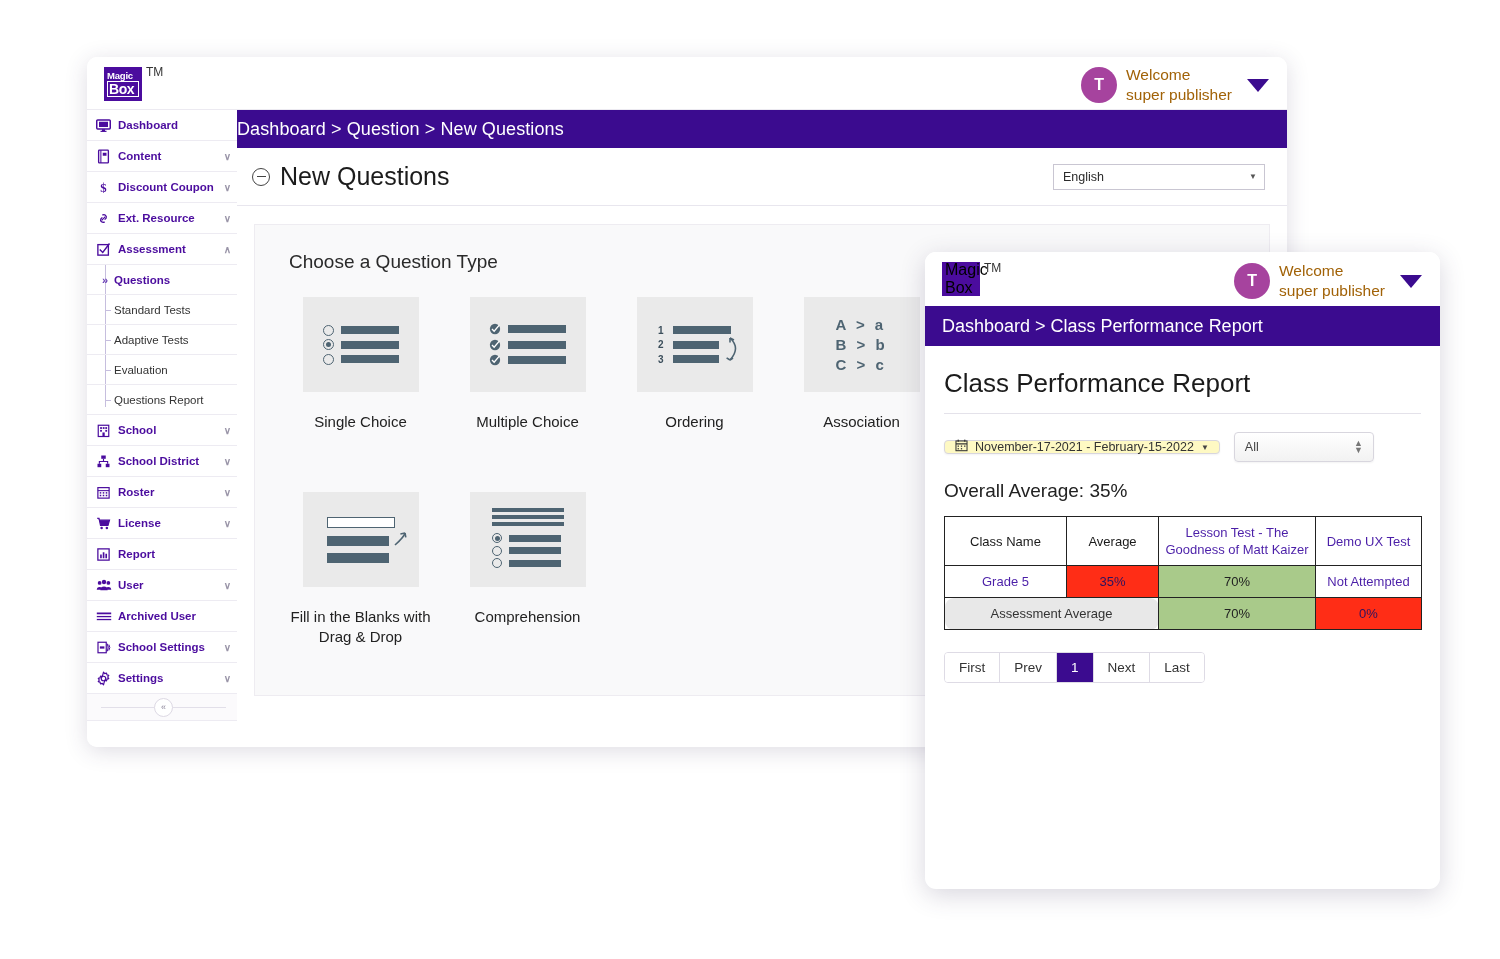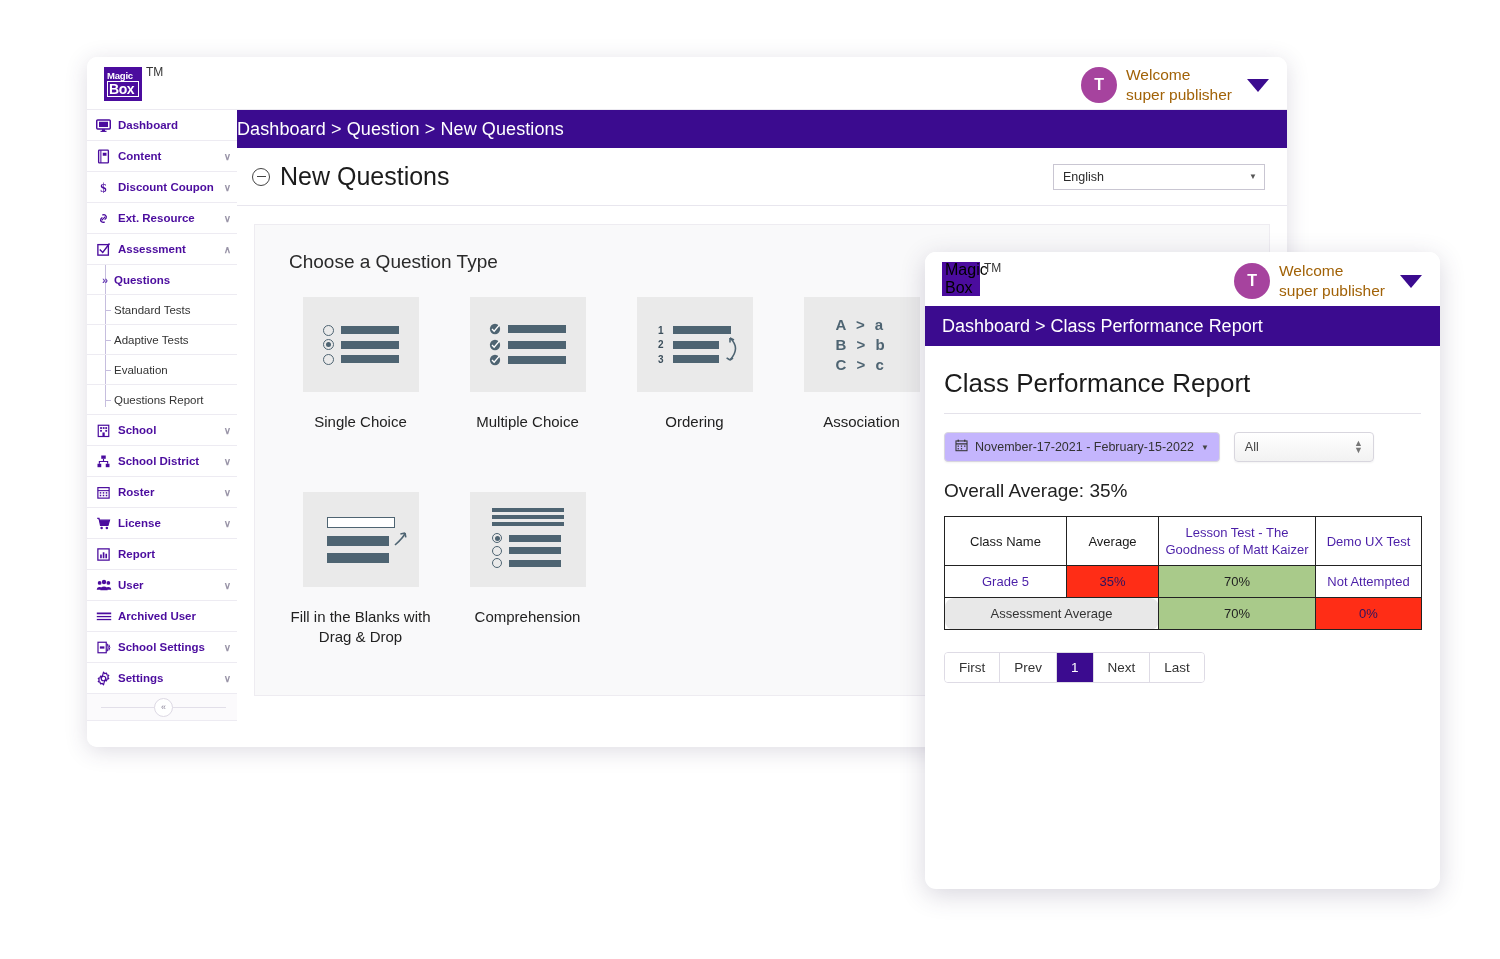--- a/index.html
+++ b/index.html
@@ -159,21 +159,21 @@
   }
   .w2-breadcrumb {
     height:40px; background:#3B0B8F; color:#fff; display:flex; align-items:center;
     padding-left:17px; font-size:18px;
   }
   .w2-body { padding:16px 19px 0 19px; }
   .w2-title { font-size:26px; color:#1b1b1b; margin:6px 0 14px 0; }
   .w2-hr { height:1px; background:#e4e2ea; margin-bottom:18px; }
   .filters { display:flex; gap:14px; align-items:center; margin-bottom:18px; }
   .date-pick {
-    height:30px; border:1px solid #d8d6de; border-radius:4px; background:#c4b5fd;
+    height:14px; border:1px solid #d8d6de; border-radius:4px; background:#fef9c3;
     display:flex; align-items:center; gap:7px; padding:0 10px; font-size:12.5px; color:#333;
     box-shadow:0 1px 2px rgba(0,0,0,0.05);
   }
   .sel-all {
     width:140px; height:30px; border:1px solid #d8d6de; border-radius:4px;
     background:linear-gradient(#ffffff,#f2f2f2);
     display:flex; align-items:center; justify-content:space-between;
     padding:0 10px; font-size:12.5px; color:#444;
     box-shadow:0 1px 2px rgba(0,0,0,0.05);
   }

